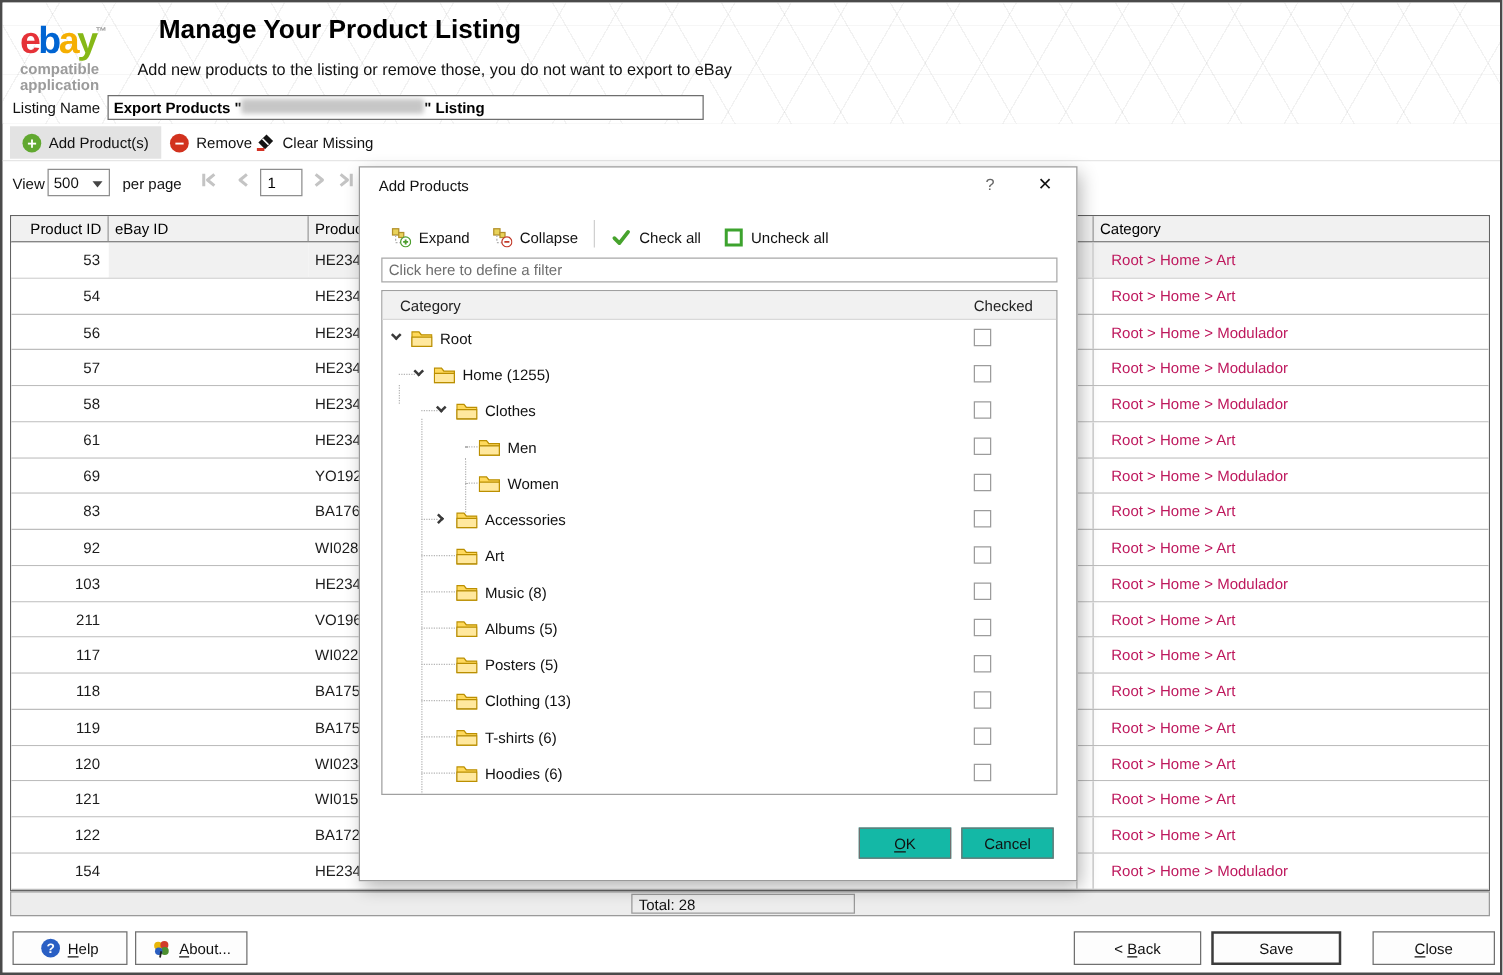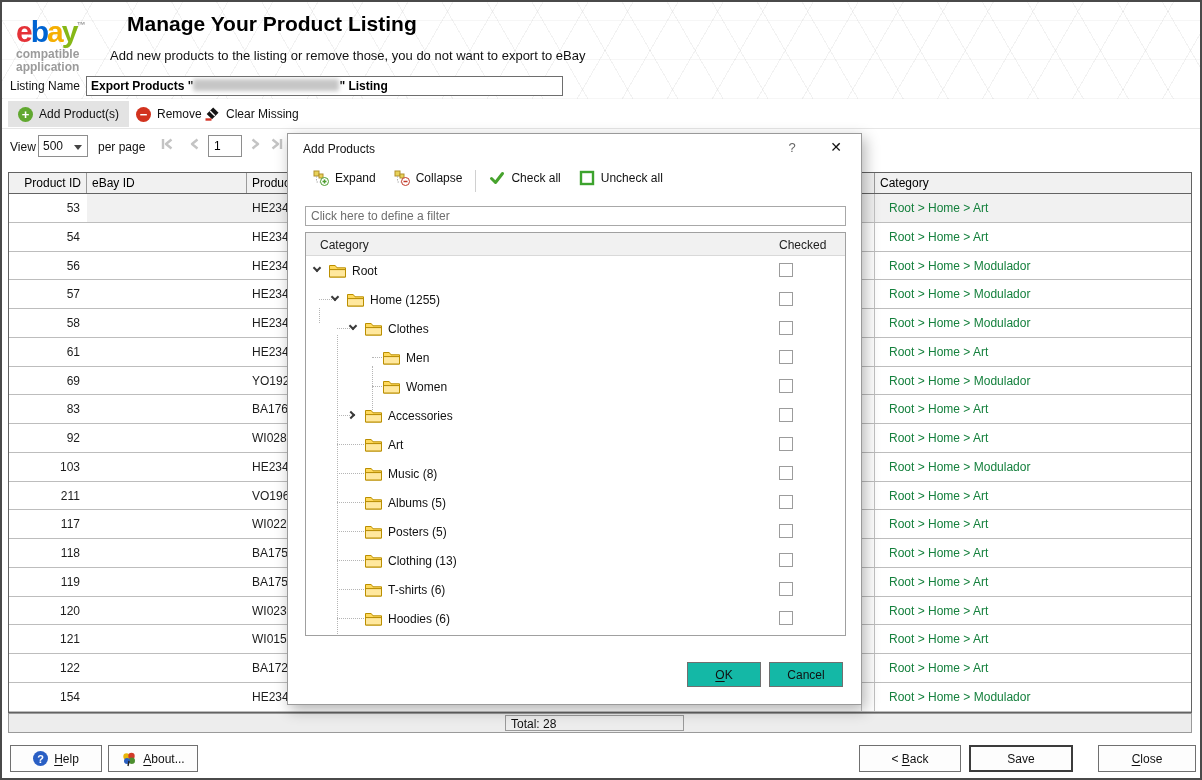--- a/index.html
+++ b/index.html
@@ -61,21 +61,21 @@
             background:#f1f1f1; border-bottom:1px solid #636363; }
   .g-head .hc { border-right:1px solid #9b9b9b; padding:3px 5px; white-space:nowrap; overflow:hidden; color:#000; }
   .g-head .hc:last-child { border-right:none; }
   .g-head .hc.r { text-align:right; }
   .g-body { height:518px; overflow:hidden; }
   .g-row { display:grid; grid-template-columns:78px 160px 614px 14px 316px; height:28.78px;
            border-bottom:1px solid #bdbdbd; background:#fff; }
   .g-row .cell { padding:7px 5px; white-space:nowrap; overflow:hidden; color:#1c1c1c; }
   .g-row .c-id { text-align:right; padding-right:7px; }
   .g-row .c-gap { border-left:1px solid #c2c2c2; border-right:1px solid #c2c2c2; padding:0; }
-  .g-row .c-cat { padding-left:14px; color:#15803d; }
+  .g-row .c-cat { padding-left:14px; color:#be185d; }
   .g-row.current .cell { background:#f1f1f1; }
   .g-row.current .c-id { background:#fff; }
 
   
   .status-bar { position:absolute; left:6px; top:711px; width:1184px; height:20px;
                 background:#ededed; border:1px solid #9a9a9a; }
   .status-cell { position:absolute; left:496px; top:1px; width:179px; height:16px;
                  border:1px solid #9a9a9a; font-size:12px; padding:1px 5px; color:#111; background:#ededed; }
 
   
@@ -94,21 +94,21 @@
 
   
   .dialog { position:absolute; left:285px; top:131px; width:575px; height:572px; background:#fff;
             border:1px solid #9a9a9a; box-shadow:3px 5px 14px rgba(0,0,0,0.30); }
   .dlg-titlebar { position:relative; height:30px; }
   .dlg-title { position:absolute; left:15px; top:8px; font-size:12px; color:#111; }
   .dlg-help  { position:absolute; left:495px; top:6px; width:18px; height:18px; font-size:13px;
                color:#666; text-align:center; }
   .dlg-close { position:absolute; left:537px; top:5px; width:22px; height:20px; font-size:14px;
                color:#111; text-align:center; }
-  .dlg-toolbar { position:absolute; left:16px; top:36px; height:28px; display:flex; align-items:flex-start; font-size:12px; color:#111; }
+  .dlg-toolbar { position:absolute; left:16px; top:36px; height:28px; display:flex; align-items:flex-end; font-size:12px; color:#111; }
   .dlg-tb-item { display:flex; align-items:center; gap:6px; padding:0 9px; }
   .dlg-tb-sep { width:1px; height:22px; background:#d0d0d0; margin:0 4px; }
   .filter-input { position:absolute; left:17px; top:72px; width:541px; height:20px;
                   border:1px solid #a8a8a8; font-size:12px; padding:2px 5px; color:#222;
                   font-family:"Liberation Sans",sans-serif; }
   .filter-input::placeholder { color:#6e6e6e; opacity:1; }
 
   .tree-panel { position:absolute; left:17px; top:98px; width:541px; height:404px;
                 border:1px solid #a0a0a0; overflow:hidden; }
   .tree-head { height:23px; background:#f1f1f1; border-bottom:1px solid #d9d9d9;

